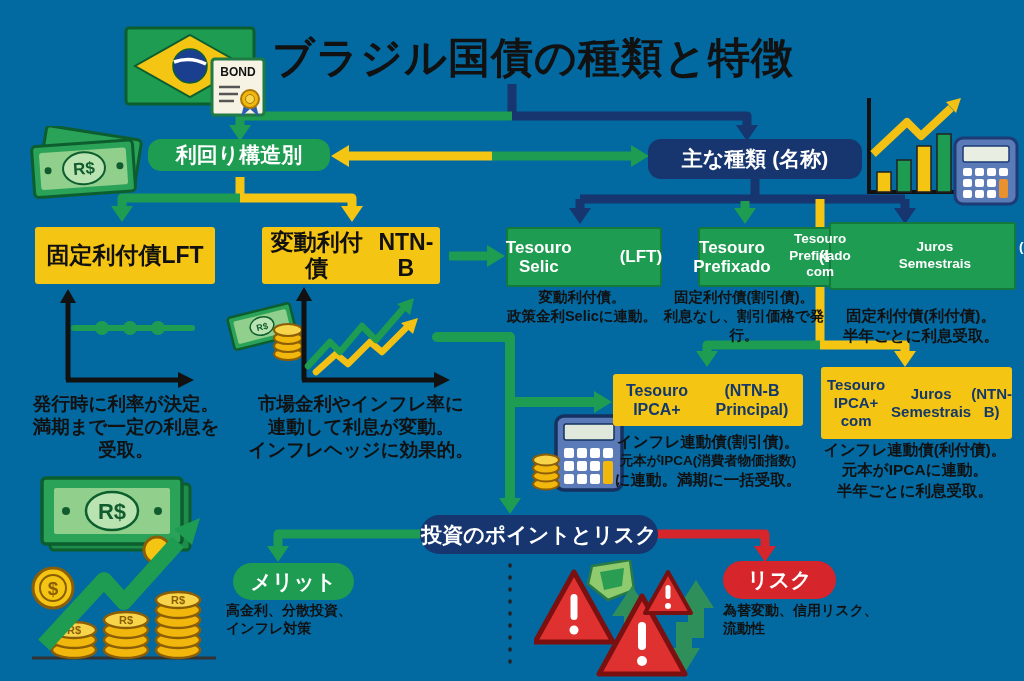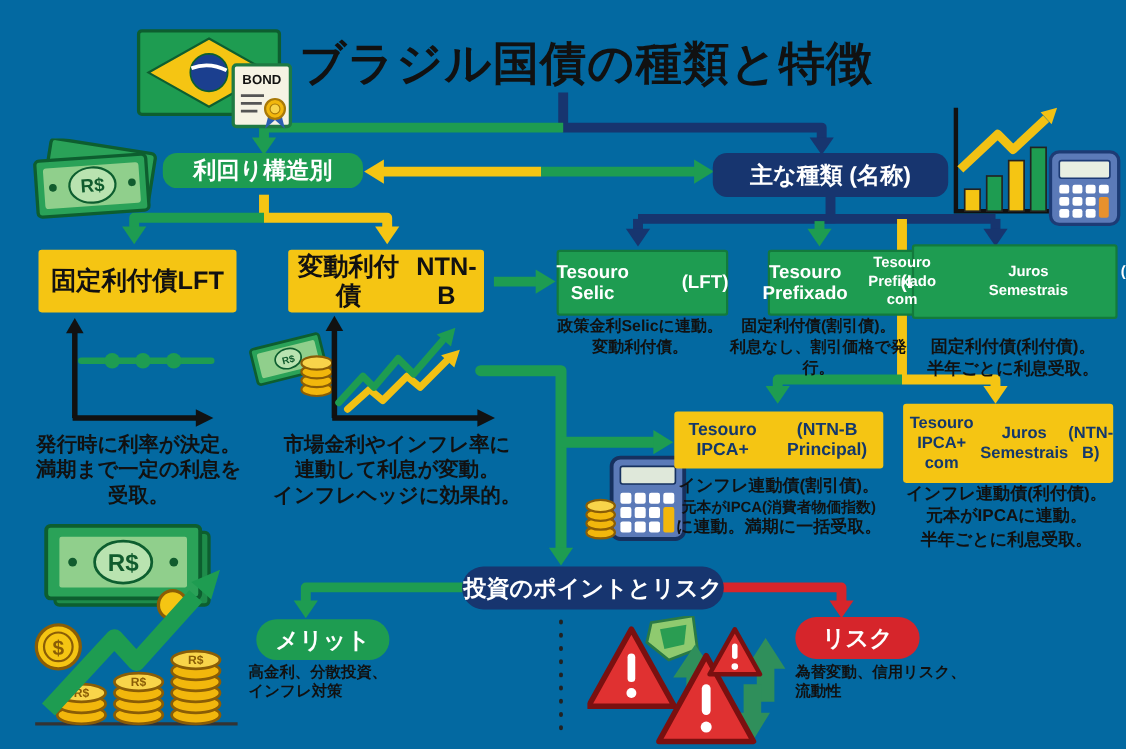--- a/index.html
+++ b/index.html
@@ -188,22 +188,22 @@
     <div>Tesouro Prefixado</div>
     <div>(LTN)</div>
   </div>
   <div class="abs box greenbx small z2" style="left:829px;top:222px;width:183px;height:64px;">
     <div>Tesouro Prefixado com</div>
     <div>Juros Semestrais</div>
     <div>(NTN-F)</div>
   </div>
 
   <div class="abs desc z2" style="left:491px;top:288px;width:182px;">
+    <div>変動利付債。</div>
     <div>政策金利Selicに連動。</div>
-    <div>変動利付債。</div>
   </div>
   <div class="abs desc z2" style="left:656px;top:288px;width:176px;">
     <div>固定利付債(割引債)。</div>
     <div>利息なし、割引価格で発行。</div>
   </div>
   <div class="abs desc z2" style="left:826px;top:291px;width:190px;font-size:15.5px;margin-top:15px;">
     <div>固定利付債(利付債)。</div>
     <div>半年ごとに利息受取。</div>
   </div>
 

